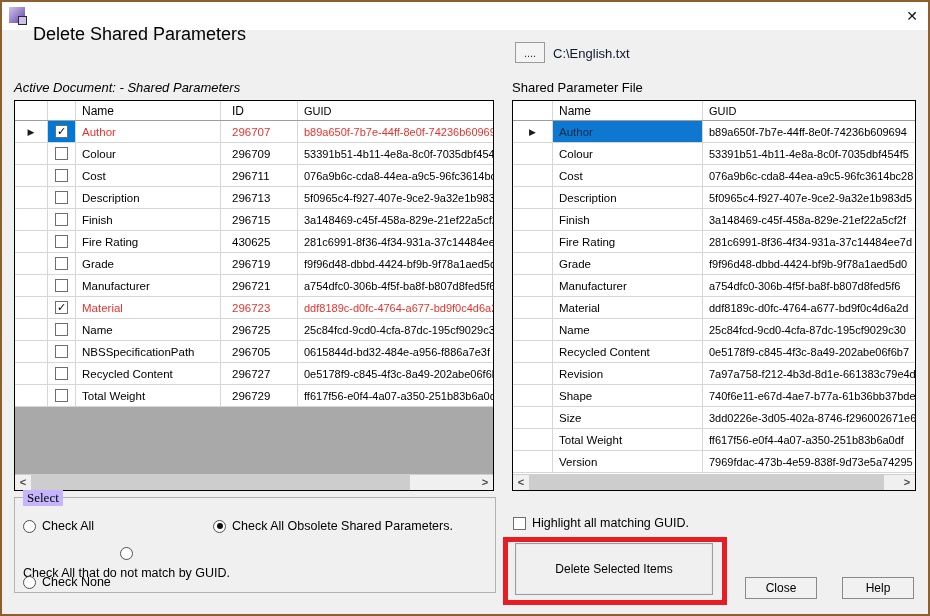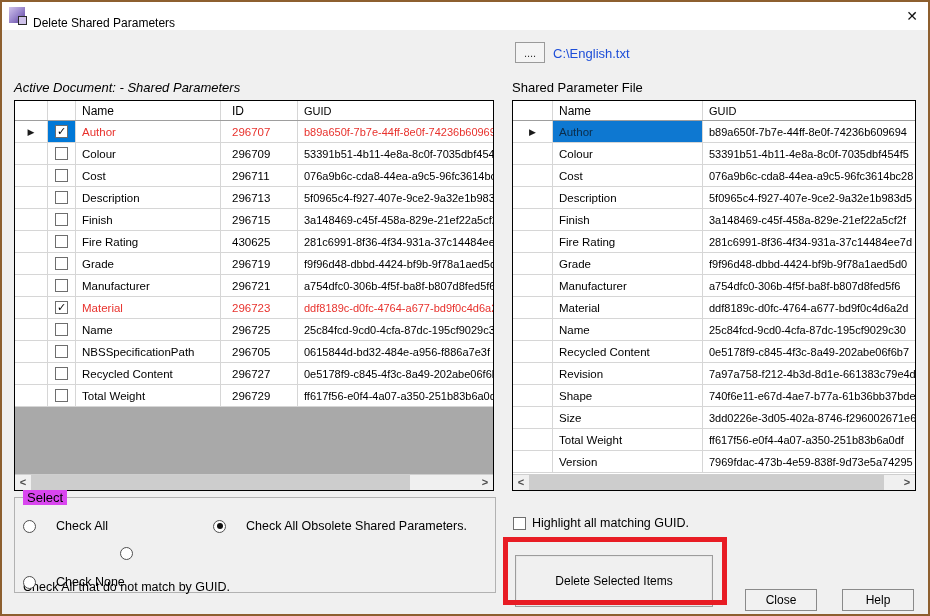--- a/index.html
+++ b/index.html
@@ -9,29 +9,29 @@
   }
   .window::before {
     content:""; position:absolute; inset:0; border:2px solid #8d5f2f; pointer-events:none; z-index:50;
   }
   
   .titlebar { position:absolute; left:0; top:0; width:930px; height:30px; background:#ffffff; }
   .app-icon { position:absolute; left:9px; top:7px; width:16px; height:16px;
     background:linear-gradient(135deg,#cfc2ea 0%,#9f8cd0 45%,#5b3f9e 100%); }
   .app-icon::after { content:""; position:absolute; right:-2px; bottom:-2px; width:7px; height:7px;
     border:1px solid #2a2a2a; background:#cfc2ea; }
-  .win-title { position:absolute; left:33px; top:16px; font-size:12px; color:#000; }
+  .win-title { position:absolute; left:33px; top:24px; font-size:18px; color:#000; }
   .close-x { position:absolute; left:901px; top:6px; width:22px; height:20px; text-align:center;
     font-size:14px; color:#111; cursor:default; line-height:20px; }
   
   .section-title { position:absolute; font-size:13px; color:#000; }
   
   .browse-btn { position:absolute; left:515px; top:42px; width:30px; height:21px; background:#f4f4f4;
     border:1px solid #9a9a9a; font-size:11px; text-align:center; line-height:16px; color:#333; }
-  .file-path { position:absolute; left:553px; top:46px; font-size:13px; color:#1d4ed8; }
+  .file-path { position:absolute; left:553px; top:46px; font-size:13px; color:#0f172a; }
   
   .grid { position:absolute; background:#fff; border:1px solid #000; display:flex; flex-direction:column;
     font-size:11.5px; color:#000; }
   .gh { display:flex; height:20px; min-height:20px; border-bottom:1px solid #9e9e9e; background:#fff; }
   .gh .cell { font-size:12px; }
   .gr { display:flex; height:22px; min-height:22px; border-bottom:1px solid #d6d6d6; background:#fff; }
   .cell { display:flex; align-items:center; padding-left:6px; border-right:1px solid #d6d6d6;
     overflow:hidden; white-space:nowrap; }
   .lg .c-sel { width:33px; min-width:33px; padding-left:0; justify-content:center; }
   .lg .c-cb  { width:28px; min-width:28px; padding-left:0; justify-content:center; }
@@ -51,33 +51,33 @@
   .filler { flex:1; background:#a9a9a9; }
   .hscroll { height:16px; min-height:16px; background:#f0f0f0; display:flex; align-items:stretch;
     border-top:1px solid #cfcfcf; }
   .sb-arrow { width:16px; min-width:16px; text-align:center; font-size:11px; font-weight:bold;
     color:#4a4a4a; line-height:15px; }
   .sb-track { flex:1; position:relative; }
   .sb-thumb { position:absolute; left:0; top:0; height:100%; background:#cdcdcd; }
   
   .groupbox { position:absolute; left:14px; top:497px; width:482px; height:96px;
     border:1px solid #b2b2b2; }
-  .groupbox-legend { position:absolute; left:8px; top:-8px; background:#d946ef; padding:0 4px;
-    font-size:13px; color:#000; }
-  .opt { position:absolute; display:flex; align-items:center; gap:20px; font-size:12.5px; color:#000; }
+  .groupbox-legend { position:absolute; left:8px; top:-8px; background:#c4b5fd; padding:0 4px;
+    font-size:13px; color:#000;font-family:Liberation Serif, serif; }
+  .opt { position:absolute; display:flex; align-items:center; gap:6px; font-size:12.5px; color:#000; }
   .radio { width:13px; height:13px; min-width:13px; border:1px solid #4f4f4f; border-radius:50%;
     background:#fff; display:inline-flex; align-items:center; justify-content:center; }
   .radio.sel::after { content:""; width:6px; height:6px; border-radius:50%; background:#111; }
   
   .hl-opt { position:absolute; left:513px; top:516px; display:flex; align-items:center; gap:6px;
     font-size:12.5px; color:#000; }
   .red-annotation { position:absolute; left:503px; top:537px; width:224px; height:68px;
     border:5px solid #e81c24; z-index:40; pointer-events:none; }
   .btn { position:absolute; background:#f1f1f1; border:1px solid #8a8a8a; font-size:12px; color:#000;
-    display:flex; align-items:center; justify-content:center;margin-top:12px; }
+    display:flex; align-items:center; justify-content:center; }
   .btn-delete { left:515px; top:543px; width:198px; height:52px; background:#f0f0f0;
     border:1px solid #9c9c9c; box-shadow:inset 0 0 0 1px #e8e8e8; }
   .btn-close { left:745px; top:577px; width:72px; height:22px; }
   .btn-help  { left:842px; top:577px; width:72px; height:22px; }
 </style>
 </head>
 <body>
 
 <div class="window">
 

